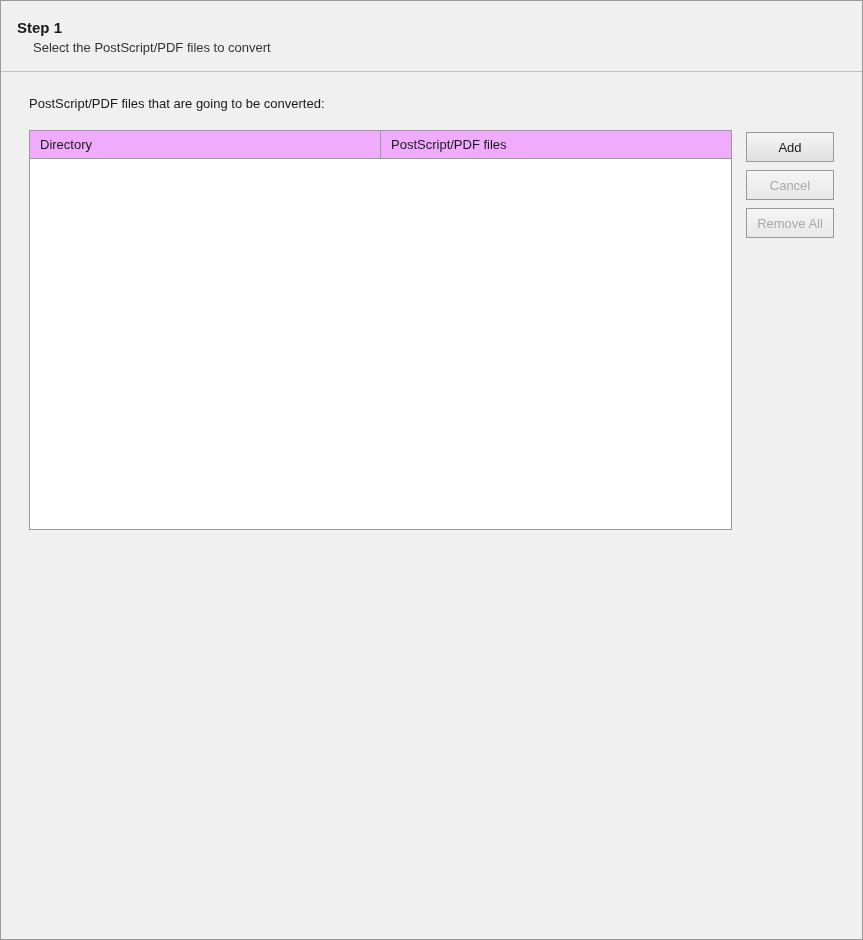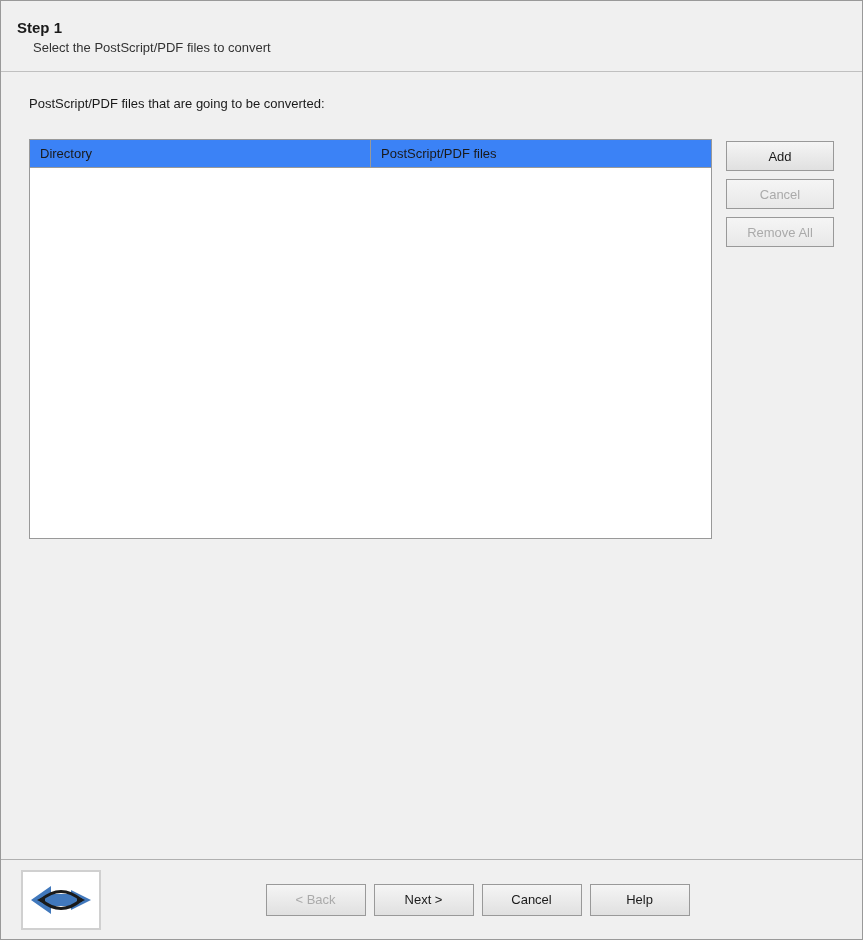--- a/index.html
+++ b/index.html
@@ -102,21 +102,21 @@
       font-size: 13px;
       color: #333;
       margin-left: 16px;
     }
 
     .main-content {
       flex: 1;
       padding: 24px 28px;
       display: flex;
       flex-direction: column;
-      gap: 24px;
+      gap: 15px;
     }
 
     .files-label {
       font-size: 13px;
       color: #1a1a1a;
       margin-bottom: 4px;
     }
 
     .files-area {
       display: flex;
@@ -129,21 +129,21 @@
       border: 1px solid #999;
       background: white;
       display: flex;
       flex-direction: column;
       max-height: 400px;
     }
 
     .file-table-header {
       display: flex;
       border-bottom: 1px solid #999;
-      background: #3b82f6;
+      background: #f0abfc;
     }
 
     .col-directory {
       flex: 1;
       padding: 6px 10px;
       border-right: 1px solid #999;
       font-size: 13px;
       color: #1a1a1a;
     }
 
@@ -161,21 +161,21 @@
     }
 
     .side-buttons {
       display: flex;
       flex-direction: column;
       gap: 8px;
       padding-top: 2px;
     }
 
     .side-btn {
-      width: 108px;
+      width: 88px;
       height: 30px;
       border: 1px solid #999;
       background: linear-gradient(to bottom, #f5f5f5, #e0e0e0);
       cursor: pointer;
       font-size: 13px;
       color: #1a1a1a;
       display: flex;
       align-items: center;
       justify-content: center;
     }
@@ -277,36 +277,14 @@
           <button class="side-btn">Add</button>
           <button class="side-btn disabled" disabled="">Cancel</button>
           <button class="side-btn disabled" disabled="">Remove All</button>
         </div>
 
       </div>
     </div>
 
   </div>
 
-  <div class="footer">
-    <div class="footer-logo">
-      <div class="logo-arrows">
-        <svg width="60" height="44" viewBox="0 0 60 44">
-
-          <polygon points="0,22 20,8 20,16 40,16 40,12 60,22 40,32 40,28 20,28 20,36" fill="#2060b0" opacity="0.85"></polygon>
-
-          <path d="M10,22 Q30,5 50,22" stroke="#1a1a1a" stroke-width="3" fill="none" stroke-linecap="round"></path>
-          <polygon points="46,18 54,22 46,26" fill="#1a1a1a"></polygon>
-          <path d="M50,22 Q30,39 10,22" stroke="#1a1a1a" stroke-width="3" fill="none" stroke-linecap="round"></path>
-          <polygon points="14,26 6,22 14,18" fill="#1a1a1a"></polygon>
-        </svg>
-      </div>
-    </div>
-
-    <div class="footer-nav">
-      <button class="nav-btn disabled" disabled="">&lt; Back</button>
-      <button class="nav-btn">Next &gt;</button>
-      <button class="nav-btn cancel-btn">Cancel</button>
-      <button class="nav-btn">Help</button>
-    </div>
-  </div>
 
 </div>
 
 </body></html>

